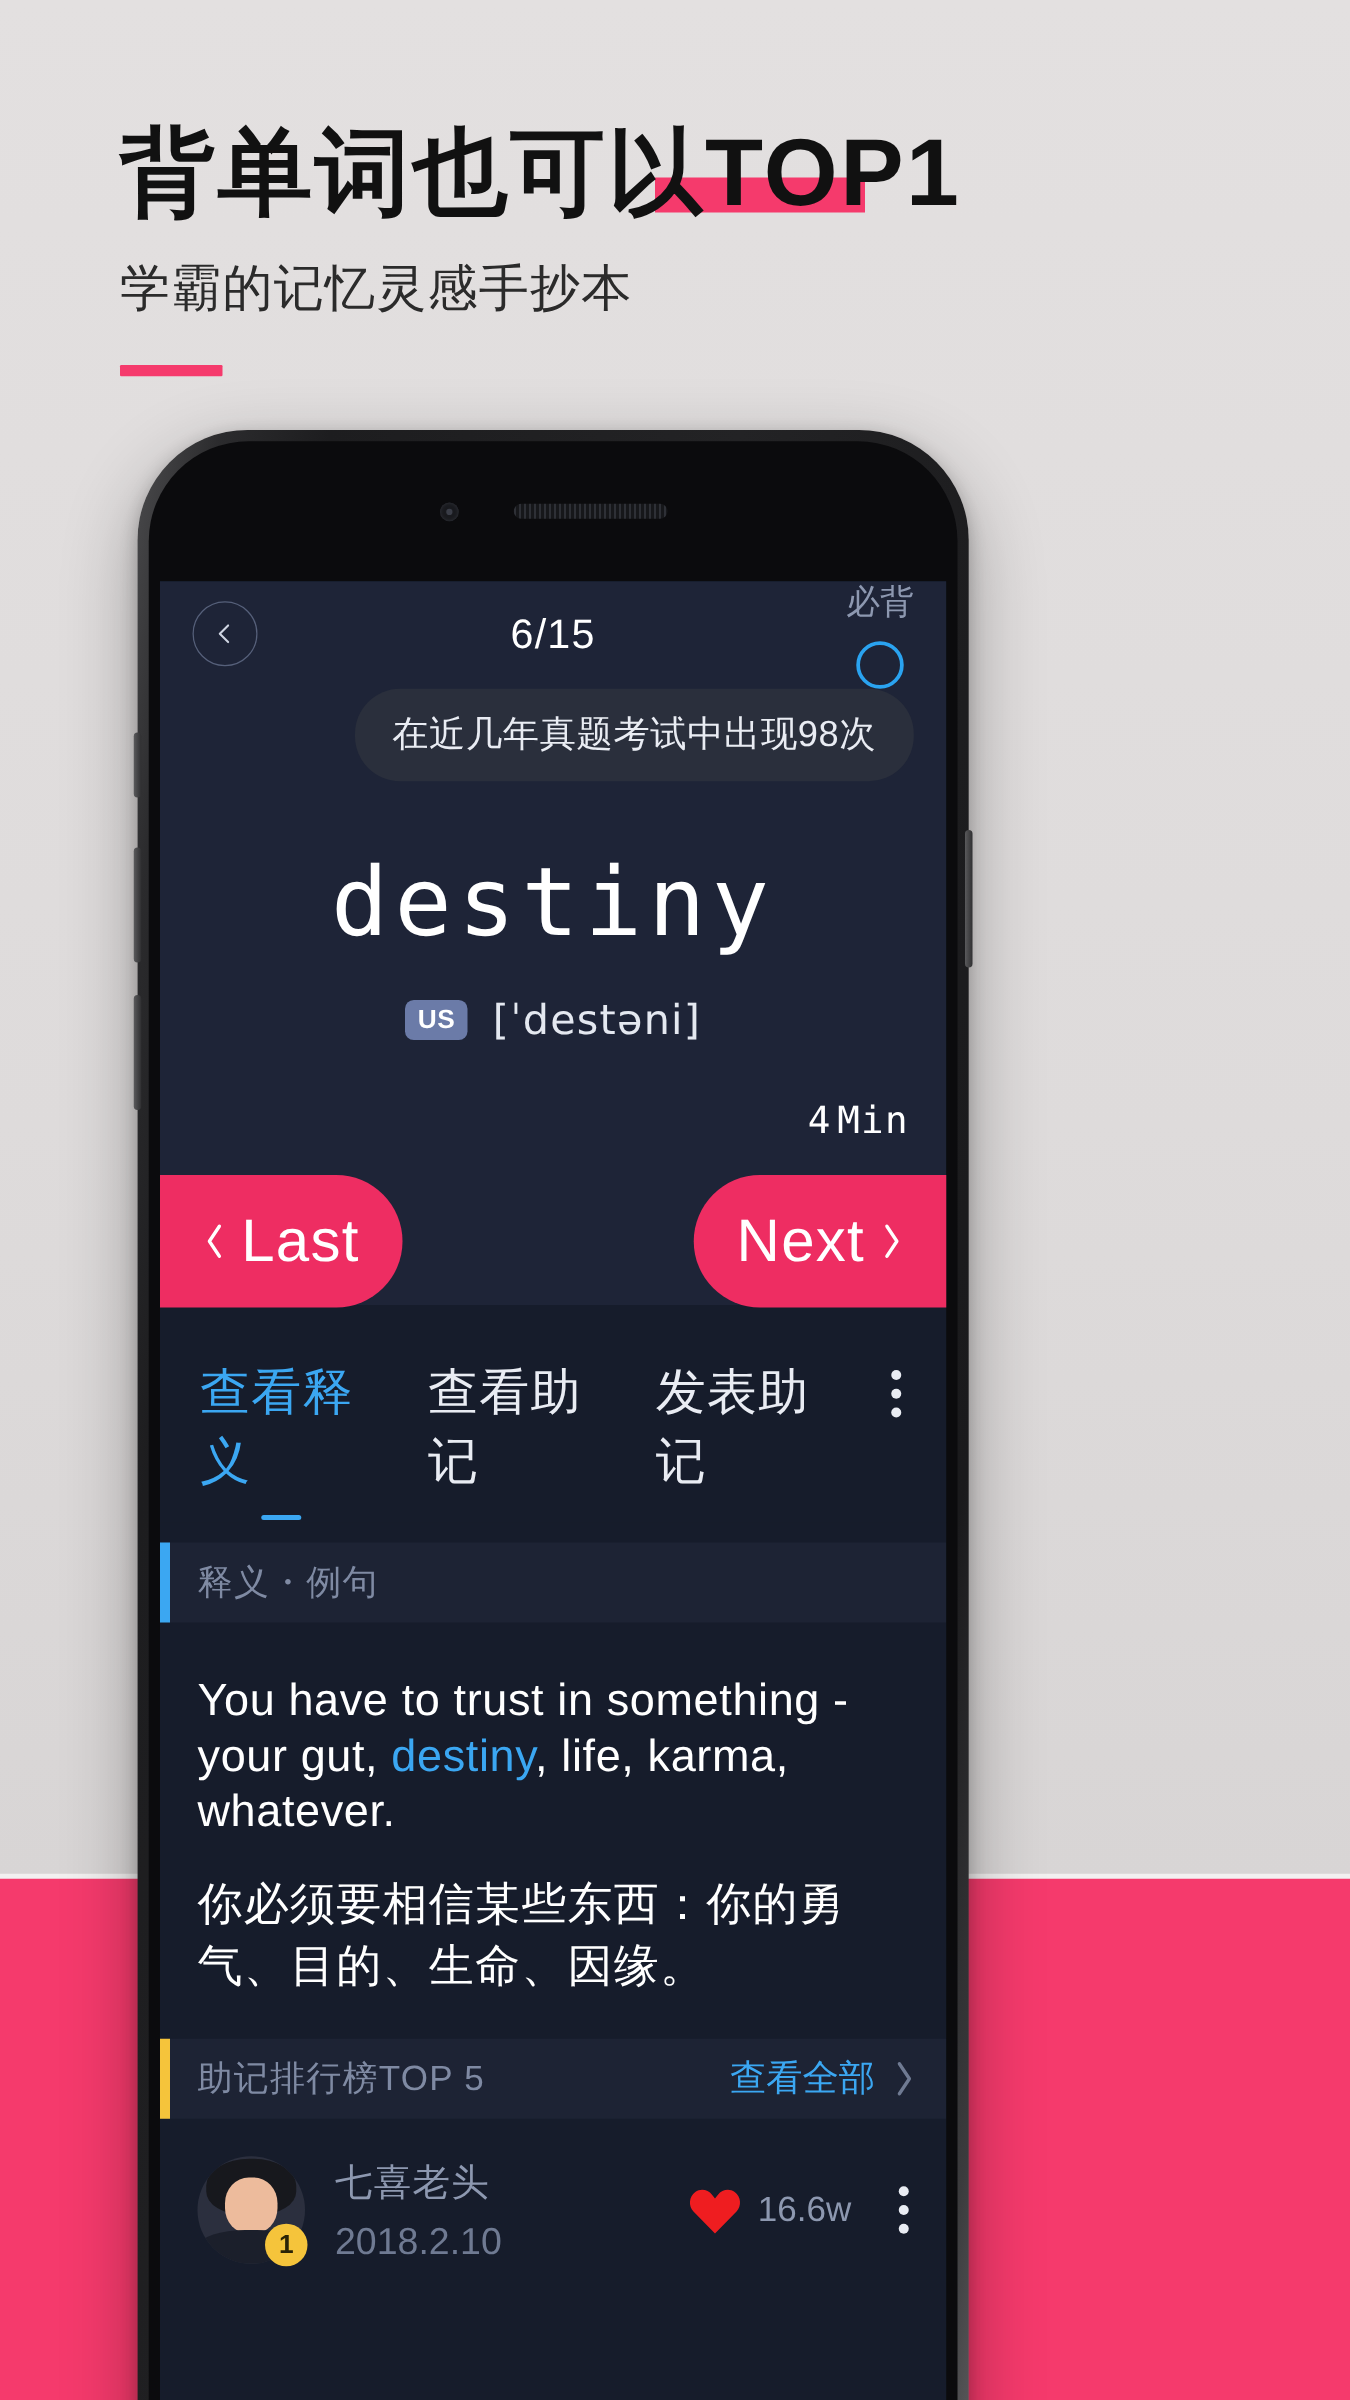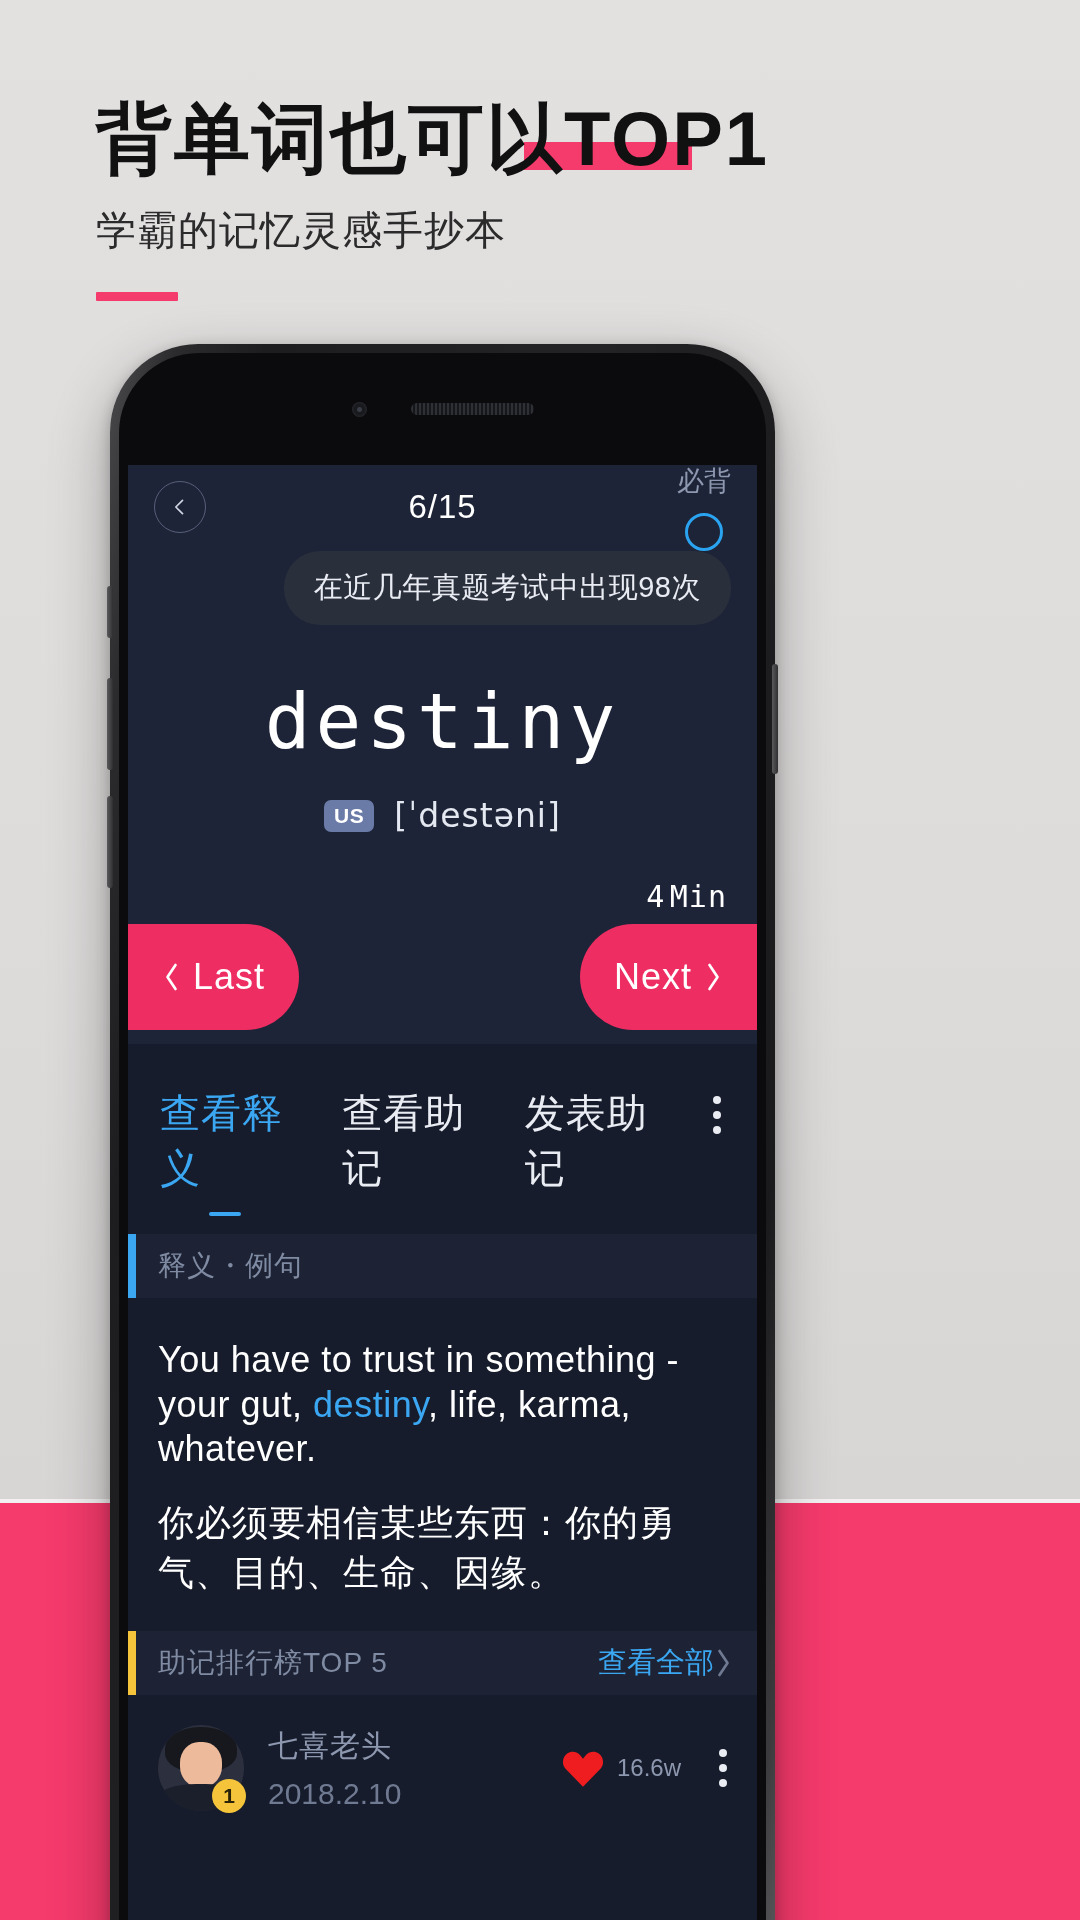--- a/index.html
+++ b/index.html
@@ -142,24 +142,24 @@
   
   .timer-row { text-align: right; padding: 44px 30px 0 0; }
   .timer {
     font-family: "DejaVu Sans Mono", monospace;
     font-size: 30px; color: #ffffff; letter-spacing: 1px;
   }
   .nav-btn-row {
     position: relative; height: 106px; margin-top: 10px;
   }
   .pill {
-    position: absolute; top: 0; height: 106px;
+    position: absolute; top: 16px; height: 106px;
     background: #ee2d62; color: #ffffff;
     display: flex; align-items: center; gap: 12px;
-    font-size: 36px; letter-spacing: 1px;
+    font-size: 48px; letter-spacing: 1px;
   }
   .pill-last {
     left: -24px; padding: 0 34px 0 58px;
     border-radius: 0 60px 60px 0;
   }
   .pill-next {
     right: -24px; padding: 0 58px 0 34px;
     border-radius: 60px 0 0 60px;
   }
   .pill svg { width: 19px; height: 32px; }
@@ -189,21 +189,21 @@
     display: flex; align-items: center; height: 64px;
     background: #1d2334; padding-left: 0; margin-top: 16px;
   }
   .sec-bar { width: 8px; height: 100%; background: #3ba7f2; }
   .sec-bar.gold { background: #f5c43b; }
   .sec-title {
     margin-left: 22px; font-size: 28px; color: #7f8aa3; letter-spacing: 1px;
   }
   .sec-link {
     margin-left: auto; margin-right: 24px; display: flex;
-    align-items: center; 
+    align-items: center; gap: 14px;
   }
   .sec-link .lk { font-size: 29px; color: #3ba7f2; }
   .sec-link svg { width: 19px; height: 32px; }
 
   
   .def-body { padding: 40px 30px 0 30px; }
   .def-line {
     font-size: 38px; color: #ffffff; letter-spacing: 2px; margin-bottom: 34px;
   }
   .def-line .pos { letter-spacing: 0; margin-right: 16px; }
@@ -241,21 +241,21 @@
     position: absolute; right: -2px; bottom: -2px;
     width: 34px; height: 34px; border-radius: 50%;
     background: #f5c43b; color: #2a2306; font-size: 21px; font-weight: 700;
     display: flex; align-items: center; justify-content: center;
   }
   .c-meta { margin-left: 24px; }
   .c-name { font-size: 30px; color: #8d98b0; letter-spacing: 1px; }
   .c-date { margin-top: 10px; font-size: 30px; color: #6f7a92; }
   .c-actions { margin-left: auto; display: flex; align-items: center; gap: 12px; }
   .heart { width: 44px; height: 42px; }
-  .like-count { font-size: 24px; color: #8d98b0; }
+  .like-count { font-size: 28px; color: #8d98b0; }
   .kebab-sm { margin-left: 26px; display: flex; flex-direction: column; gap: 7px; align-items: center; }
   .kebab-sm i { width: 8px; height: 8px; border-radius: 50%; background: #e9ecf3; display: block; }
 </style>
 </head>
 <body>
 
 <div class="bg-light"></div>
 <div class="bg-pink-edge"></div>
 <div class="bg-pink"></div>
 

